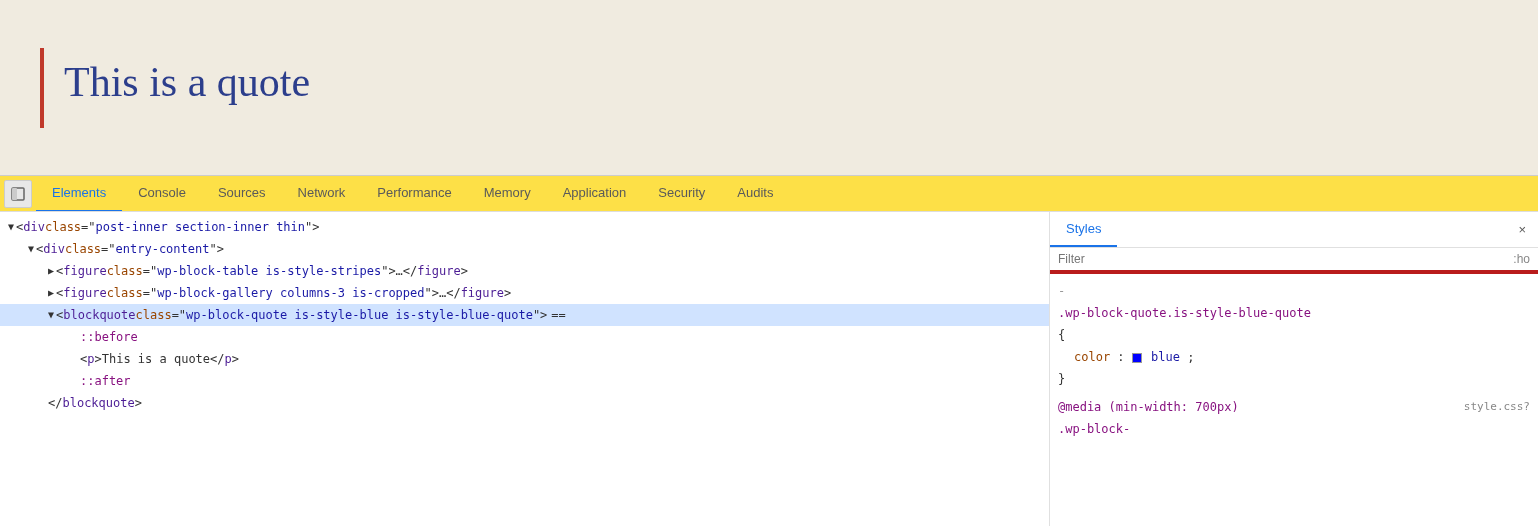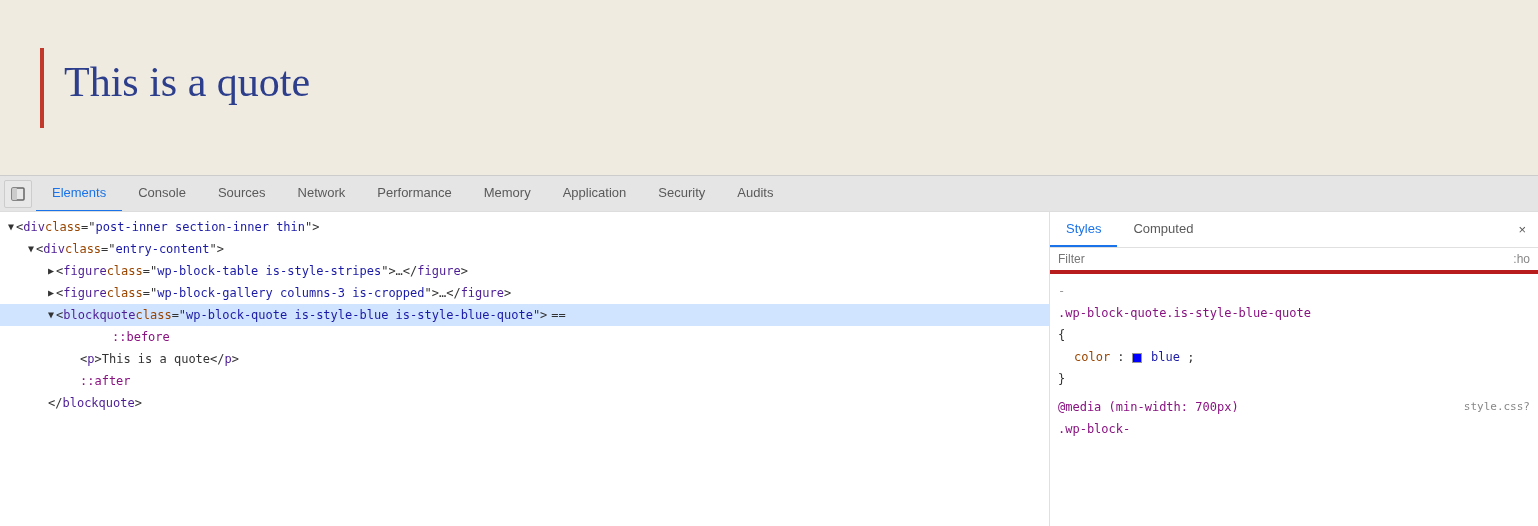--- a/index.html
+++ b/index.html
@@ -42,21 +42,21 @@
       border-top: 1px solid #ccc;
       display: flex;
       flex-direction: column;
       height: 351px;
     }
 
     
     .devtools-tabs {
       display: flex;
       align-items: center;
-      background: #e5e5e5;
+      background: #fde047;
       border-bottom: 1px solid #ddd;
       height: 36px;
       padding: 0 4px;
       overflow: hidden;
     }
 
     .devtools-icon {
       width: 28px;
       height: 28px;
       display: flex;
@@ -329,21 +329,21 @@
         <span class="triangle">▼</span>
         <span class="tag-bracket">&lt;</span>
           <span class="tag-name">blockquote</span>
         <span class="attr-name"> class</span>
           <span class="tag-bracket">="</span>
           <span class="attr-value">wp-block-quote is-style-blue is-style-blue-quote</span>
           <span class="tag-bracket">"&gt;</span>
         <span style="color:#333; margin-left:4px;"> ==</span>
       </div>
 
-      <div class="dom-line" style="padding-left: 112px;">
+      <div class="dom-line" style="padding-left: 80px;">
         <span class="pseudo">::before</span>
       </div>
 
       <div class="dom-line" style="padding-left: 80px;">
         <span class="tag-bracket">&lt;</span>
           <span class="tag-name">p</span>
           <span class="tag-bracket">&gt;</span>
           <span class="text-content">This is a quote </span>
           <span class="tag-bracket">&lt;/</span>
           <span class="tag-name">p</span>
@@ -361,23 +361,20 @@
       </div>
 
     </div>
 
     <div class="styles-panel">
 
       <div class="styles-tabs">
         <div class="styles-tab active">
           <span>Styles</span>
         </div>
-        <div class="styles-tab">
-          <span>Computed</span>
-        </div>
         <div class="styles-tab-x">
           <span>×</span>
         </div>
       </div>
 
       <div class="styles-filter">
         <input type="text" placeholder="Filter" style="">
         <span class="styles-filter-hint">:ho</span>
       </div>
 

